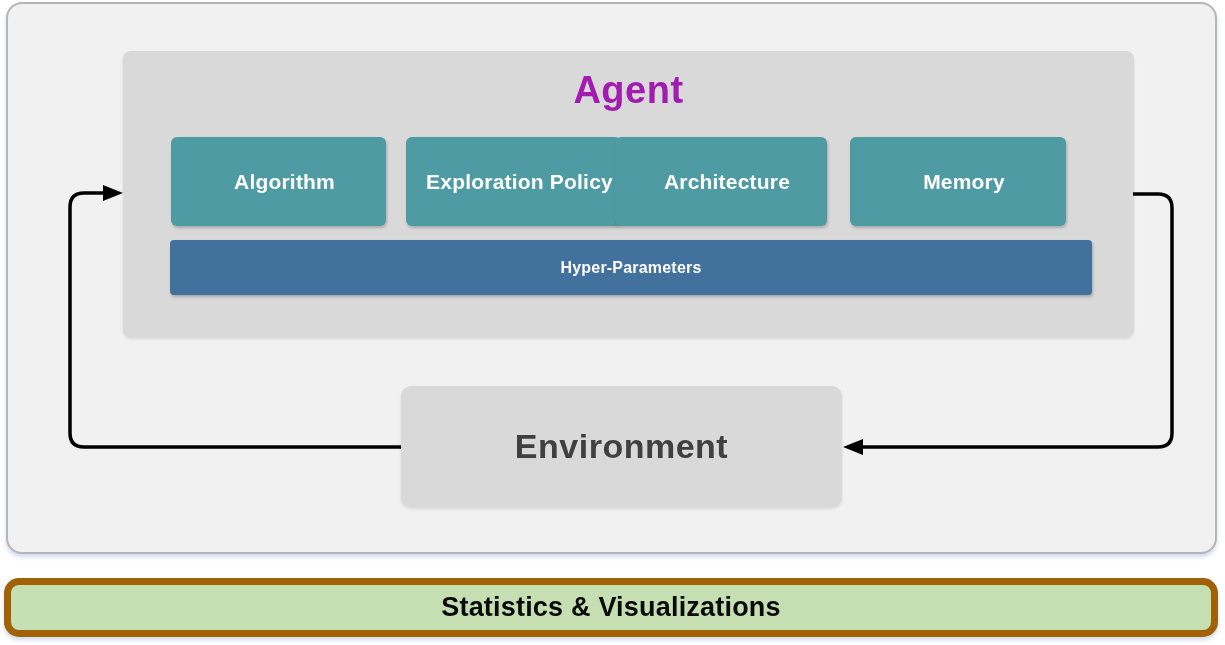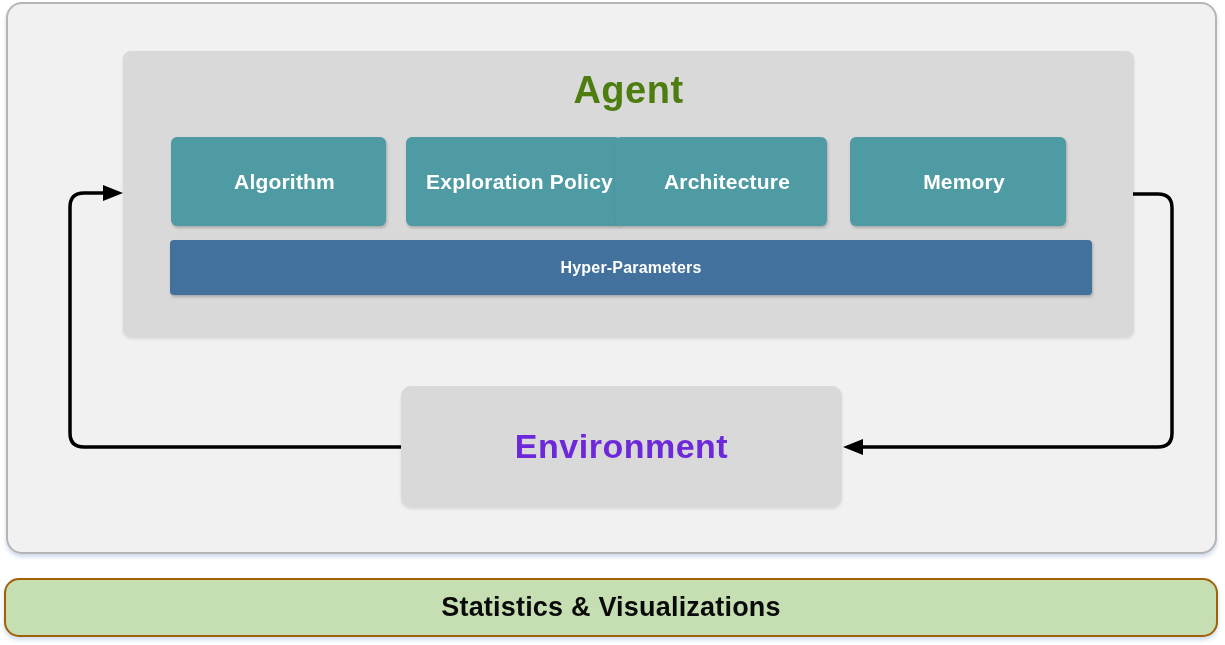--- a/index.html
+++ b/index.html
@@ -31,21 +31,21 @@
     background: #d9d9d9;
     border-radius: 8px;
     box-shadow: 0 2px 3px rgba(0,0,0,0.10);
   }
   .agent-title {
     left: 123px; top: 66px;
     width: 1011px; height: 48px;
     text-align: center;
     font-size: 38px;
     font-weight: bold;
-    color: #4d7c0f;
+    color: #a21caf;
     line-height: 48px;
     letter-spacing: 0.5px;
   }
 
   
   .module {
     top: 137px; height: 89px;
     background: #4f9ba3;
     border-radius: 6px;
     box-shadow: 1px 2px 3px rgba(0,0,0,0.22);
@@ -82,32 +82,32 @@
   
   .environment-box {
     left: 401px; top: 386px;
     width: 441px; height: 121px;
     background: #d9d9d9;
     border-radius: 10px;
     box-shadow: 0 2px 3px rgba(0,0,0,0.10);
     display: flex;
     align-items: center;
     justify-content: center;
-    color: #6d28d9;
+    color: #404040;
     font-weight: bold;
     font-size: 34px;
     letter-spacing: 0.5px;
   }
 
   
   .stats-bar {
     left: 4px; top: 578px;
     width: 1214px; height: 59px;
     background: #c5deb2;
-    border: 2px solid #a16207;
+    border: 7px solid #a16207;
     border-radius: 15px;
     box-shadow: 0 3px 4px rgba(150,175,215,0.45);
     display: flex;
     align-items: center;
     justify-content: center;
     color: #0a0a0a;
     font-weight: bold;
     font-size: 27px;
     letter-spacing: 0.2px;
     text-align: right;

